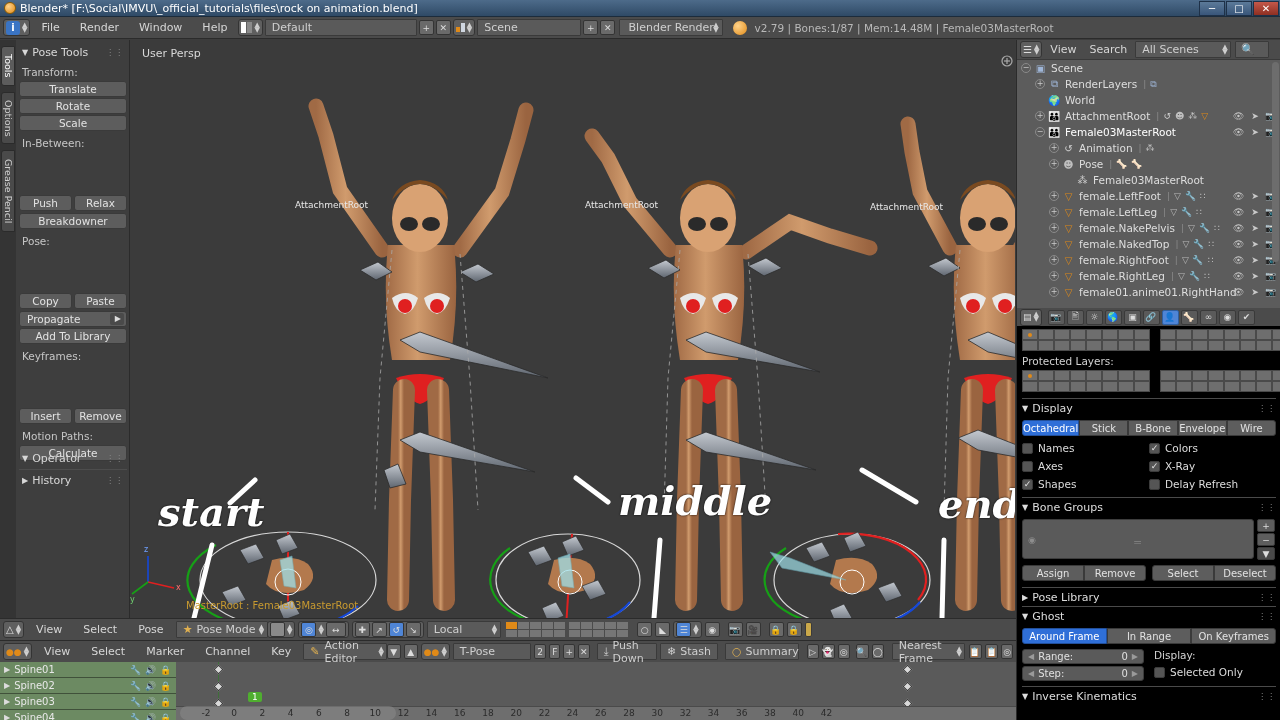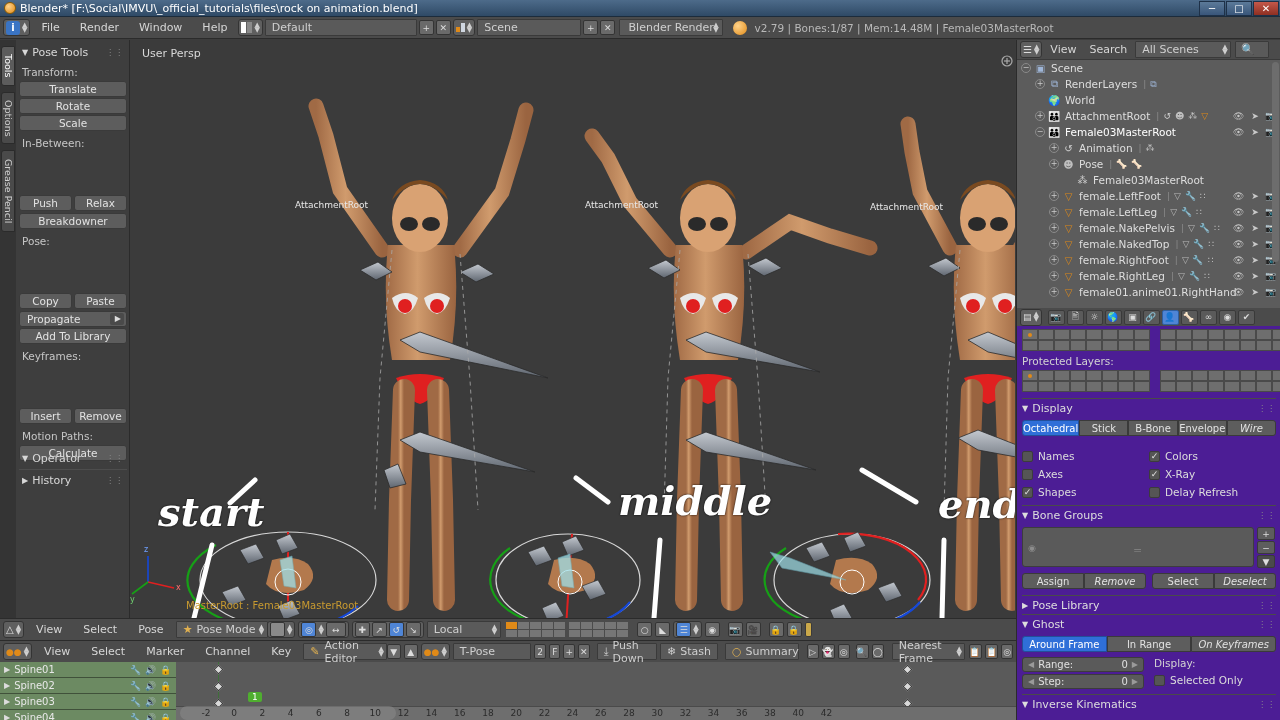--- a/index.html
+++ b/index.html
@@ -83,36 +83,36 @@
   .oltools{display:flex;gap:4px;margin-left:6px;align-items:center;color:#9fb6d8;font-size:9px;}
   #ol-scroll{position:absolute;right:1px;top:22px;width:7px;height:200px;background:#6d6d6d;border-radius:4px;}
 
   
   #props{position:absolute;left:1016px;top:308px;width:264px;height:412px;background:#4b4b4b;
     border-left:1px solid #2b2b2b;overflow:hidden;}
   #pr-head{height:18px;display:flex;align-items:center;gap:2px;padding:0 3px;background:#4b4b4b;}
   .prtab{width:17px;height:15px;border:1px solid #3a3a3a;border-radius:2px;background:#5a5a5a;
     display:flex;align-items:center;justify-content:center;font-size:9px;}
   .prtab.active{background:#4f85d6;border-color:#2f5f9f;}
-  #pr-body{position:absolute;left:0;top:18px;width:264px;height:394px;background:#4c1d95;padding:2px 5px;}
+  #pr-body{position:absolute;left:0;top:18px;width:264px;height:394px;background:#000000;padding:2px 5px;}
   .layergrid{display:flex;gap:10px;margin-top:1px;}
   .lgblk{display:flex;flex-direction:column;}
   .lgrow{display:flex;}
   .lgcell{width:16px;height:11px;background:#6e6e6e;border:1px solid #4a4a4a;}
   .lgcell .dot{width:4px;height:4px;border-radius:50%;background:#e08a18;margin:3px auto;}
   .prlbl{color:#d2d2d2;font-size:10.5px;padding:4px 0 2px;}
   .prpanel{color:#ddd;font-size:11px;padding:3px 0 2px;display:flex;align-items:center;}
   .prpanel .grip{margin-left:auto;color:#8a8a8a;font-size:8px;letter-spacing:1px;}
   .segrow{display:flex;gap:0;margin:3px 0;}
   .seg{flex:1;height:16px;background:#5d5d5d;border:1px solid #3a3a3a;color:#e2e2e2;
     font-size:10px;display:flex;align-items:center;justify-content:center;}
   .seg:first-child{border-radius:3px 0 0 3px;}
-  .seg:last-child{border-radius:0 3px 3px 0;font-style:italic;}
+  .seg:last-child{border-radius:0 3px 3px 0;}
   .seg.on{background:#2f6fd8;color:#fff;border-color:#224f9a;}
-  .chkgrid{display:flex;flex-wrap:wrap;margin-top:11px;}
+  .chkgrid{display:flex;flex-wrap:wrap;margin-top:3px;}
   .chk{width:50%;display:flex;align-items:center;gap:5px;color:#dcdcdc;font-size:10.5px;height:18px;}
   .chkbox{width:11px;height:11px;border-radius:2px;background:#555;border:1px solid #3c3c3c;
     display:flex;align-items:center;justify-content:center;font-size:9px;color:#e4e4e4;}
   .listbox{height:40px;background:#5a5a5a;border:1px solid #3d3d3d;border-radius:3px;
     position:relative;margin-top:3px;}
   .listbox .emptydash{position:absolute;left:50%;top:16px;transform:translateX(-50%);
     color:#7d7d7d;font-size:11px;letter-spacing:1px;}
   .listbox .plus{position:absolute;left:5px;top:15px;color:#8d8d8d;font-size:9px;}
   .sidebtns{position:absolute;right:-21px;top:0;width:18px;display:flex;flex-direction:column;gap:1px;}
   .sidebtn{height:13px;background:#5d5d5d;border:1px solid #3a3a3a;border-radius:2px;

